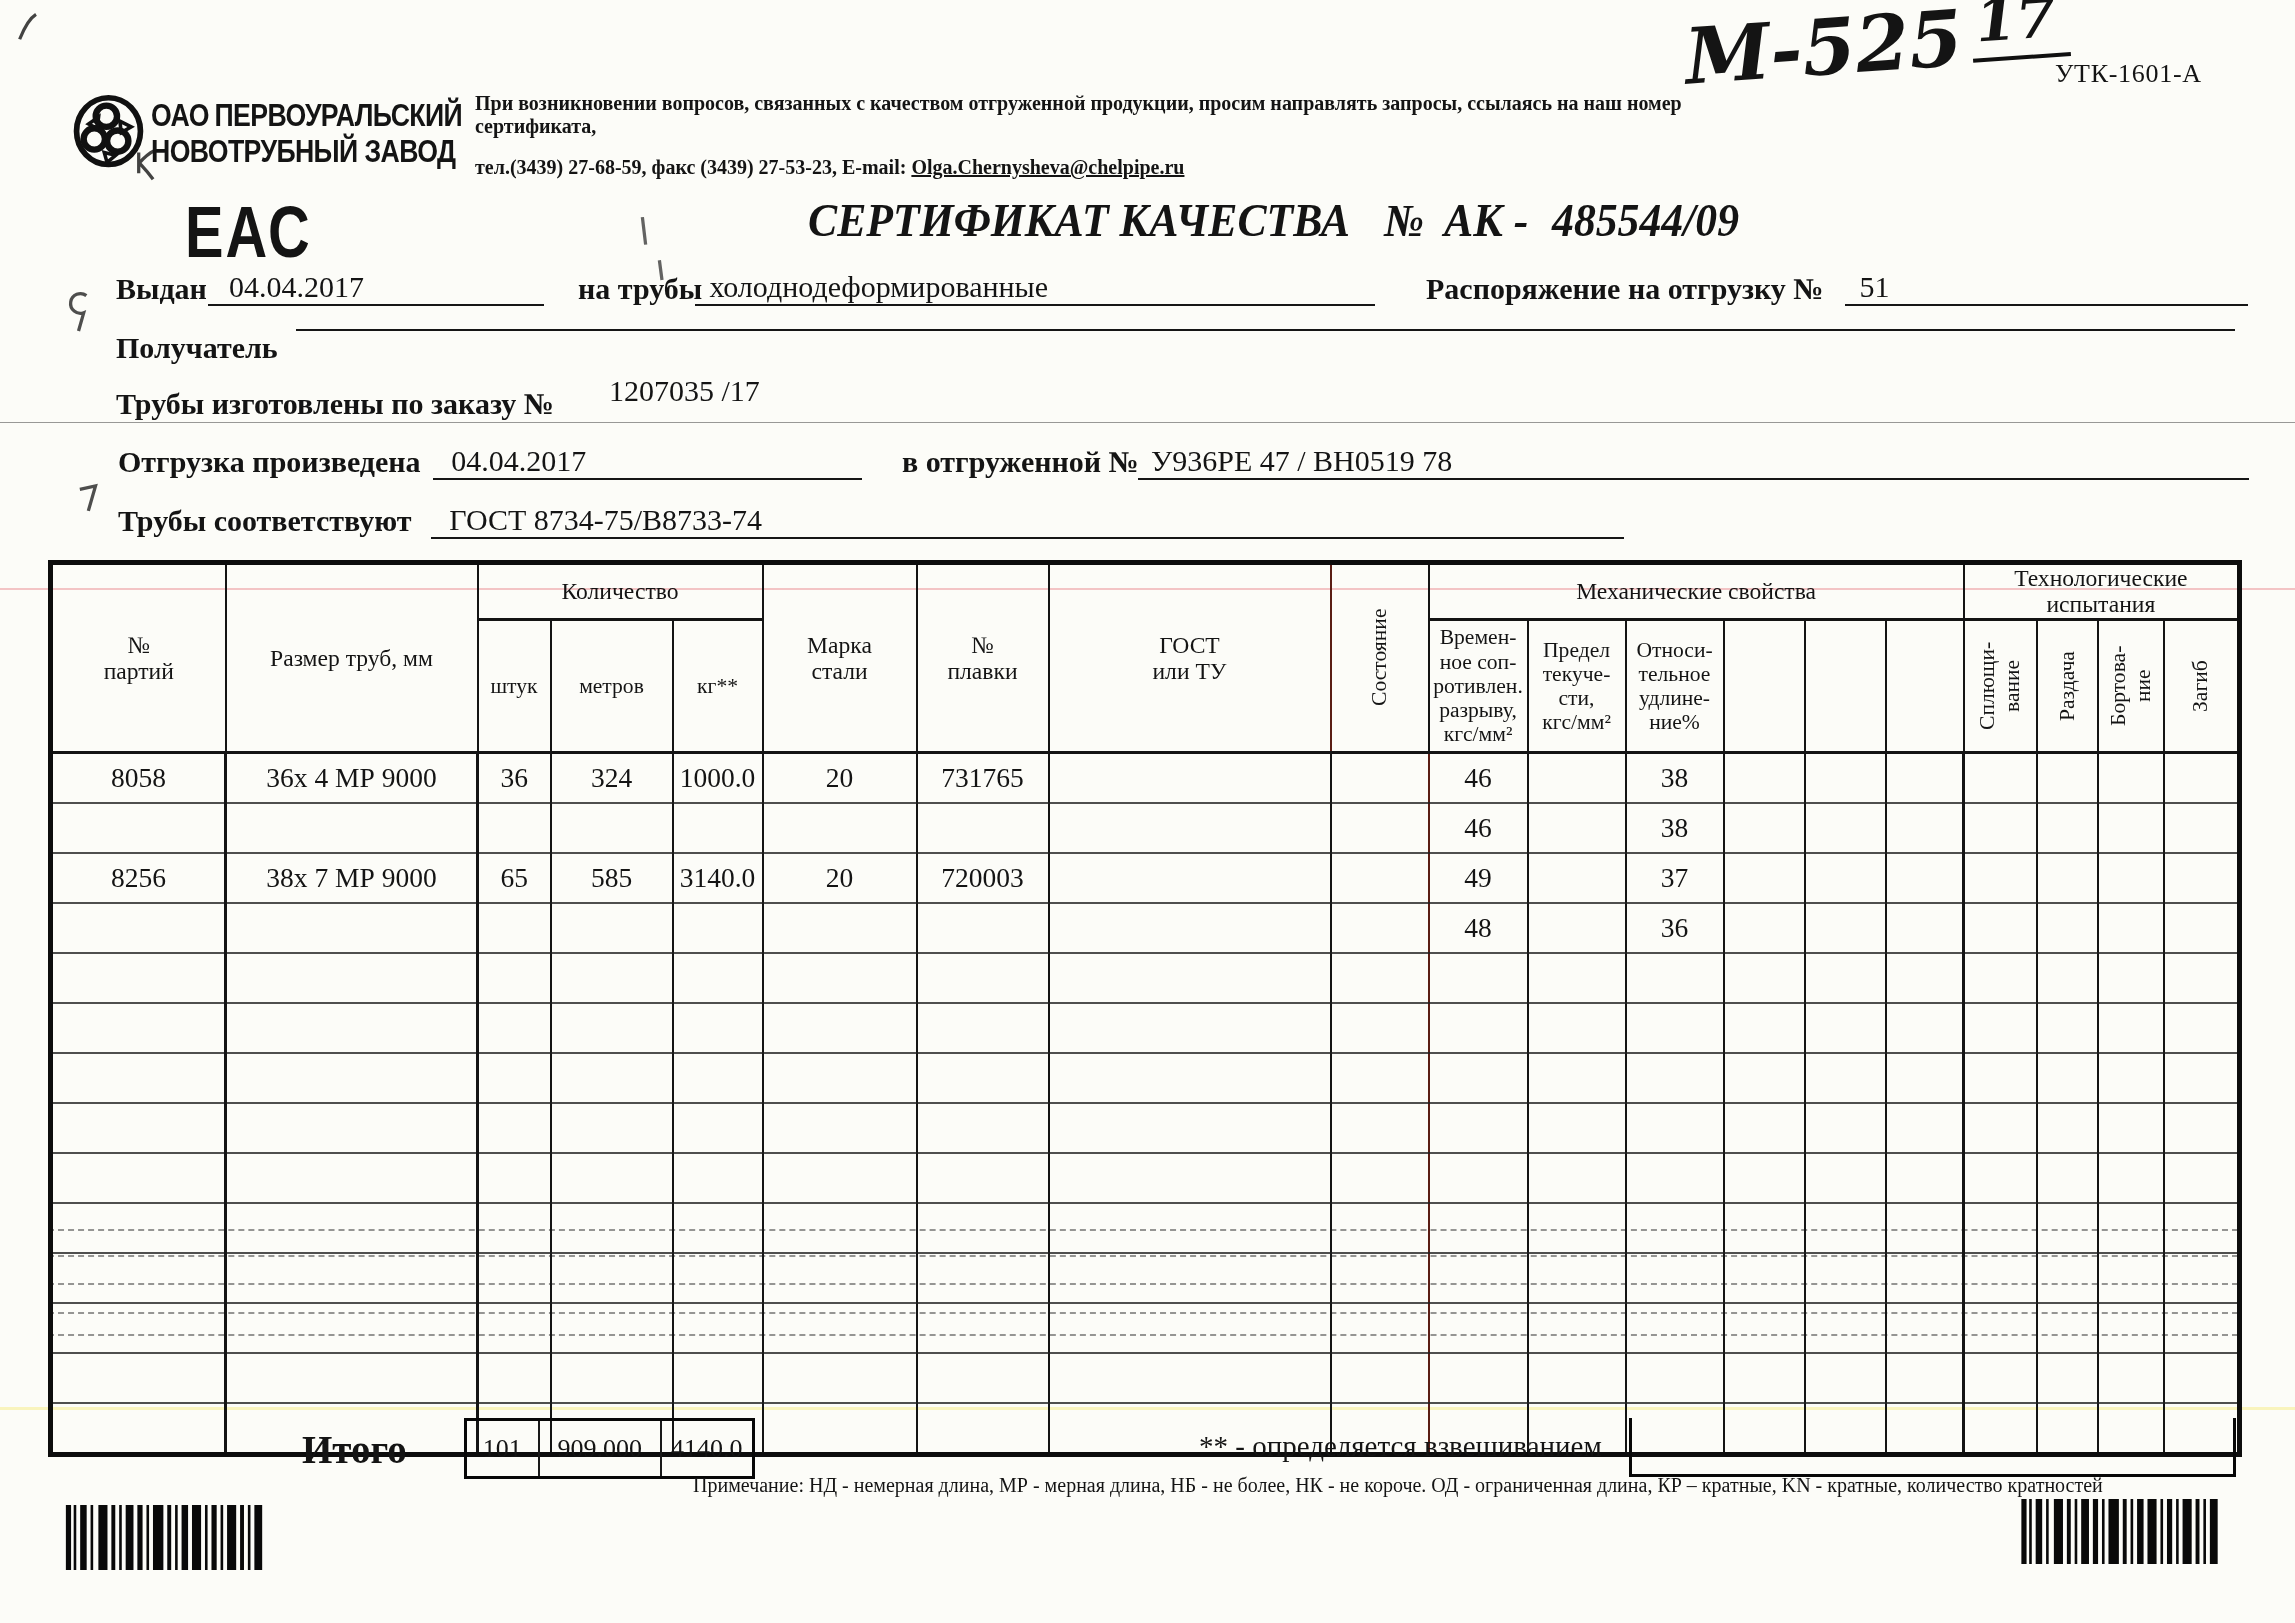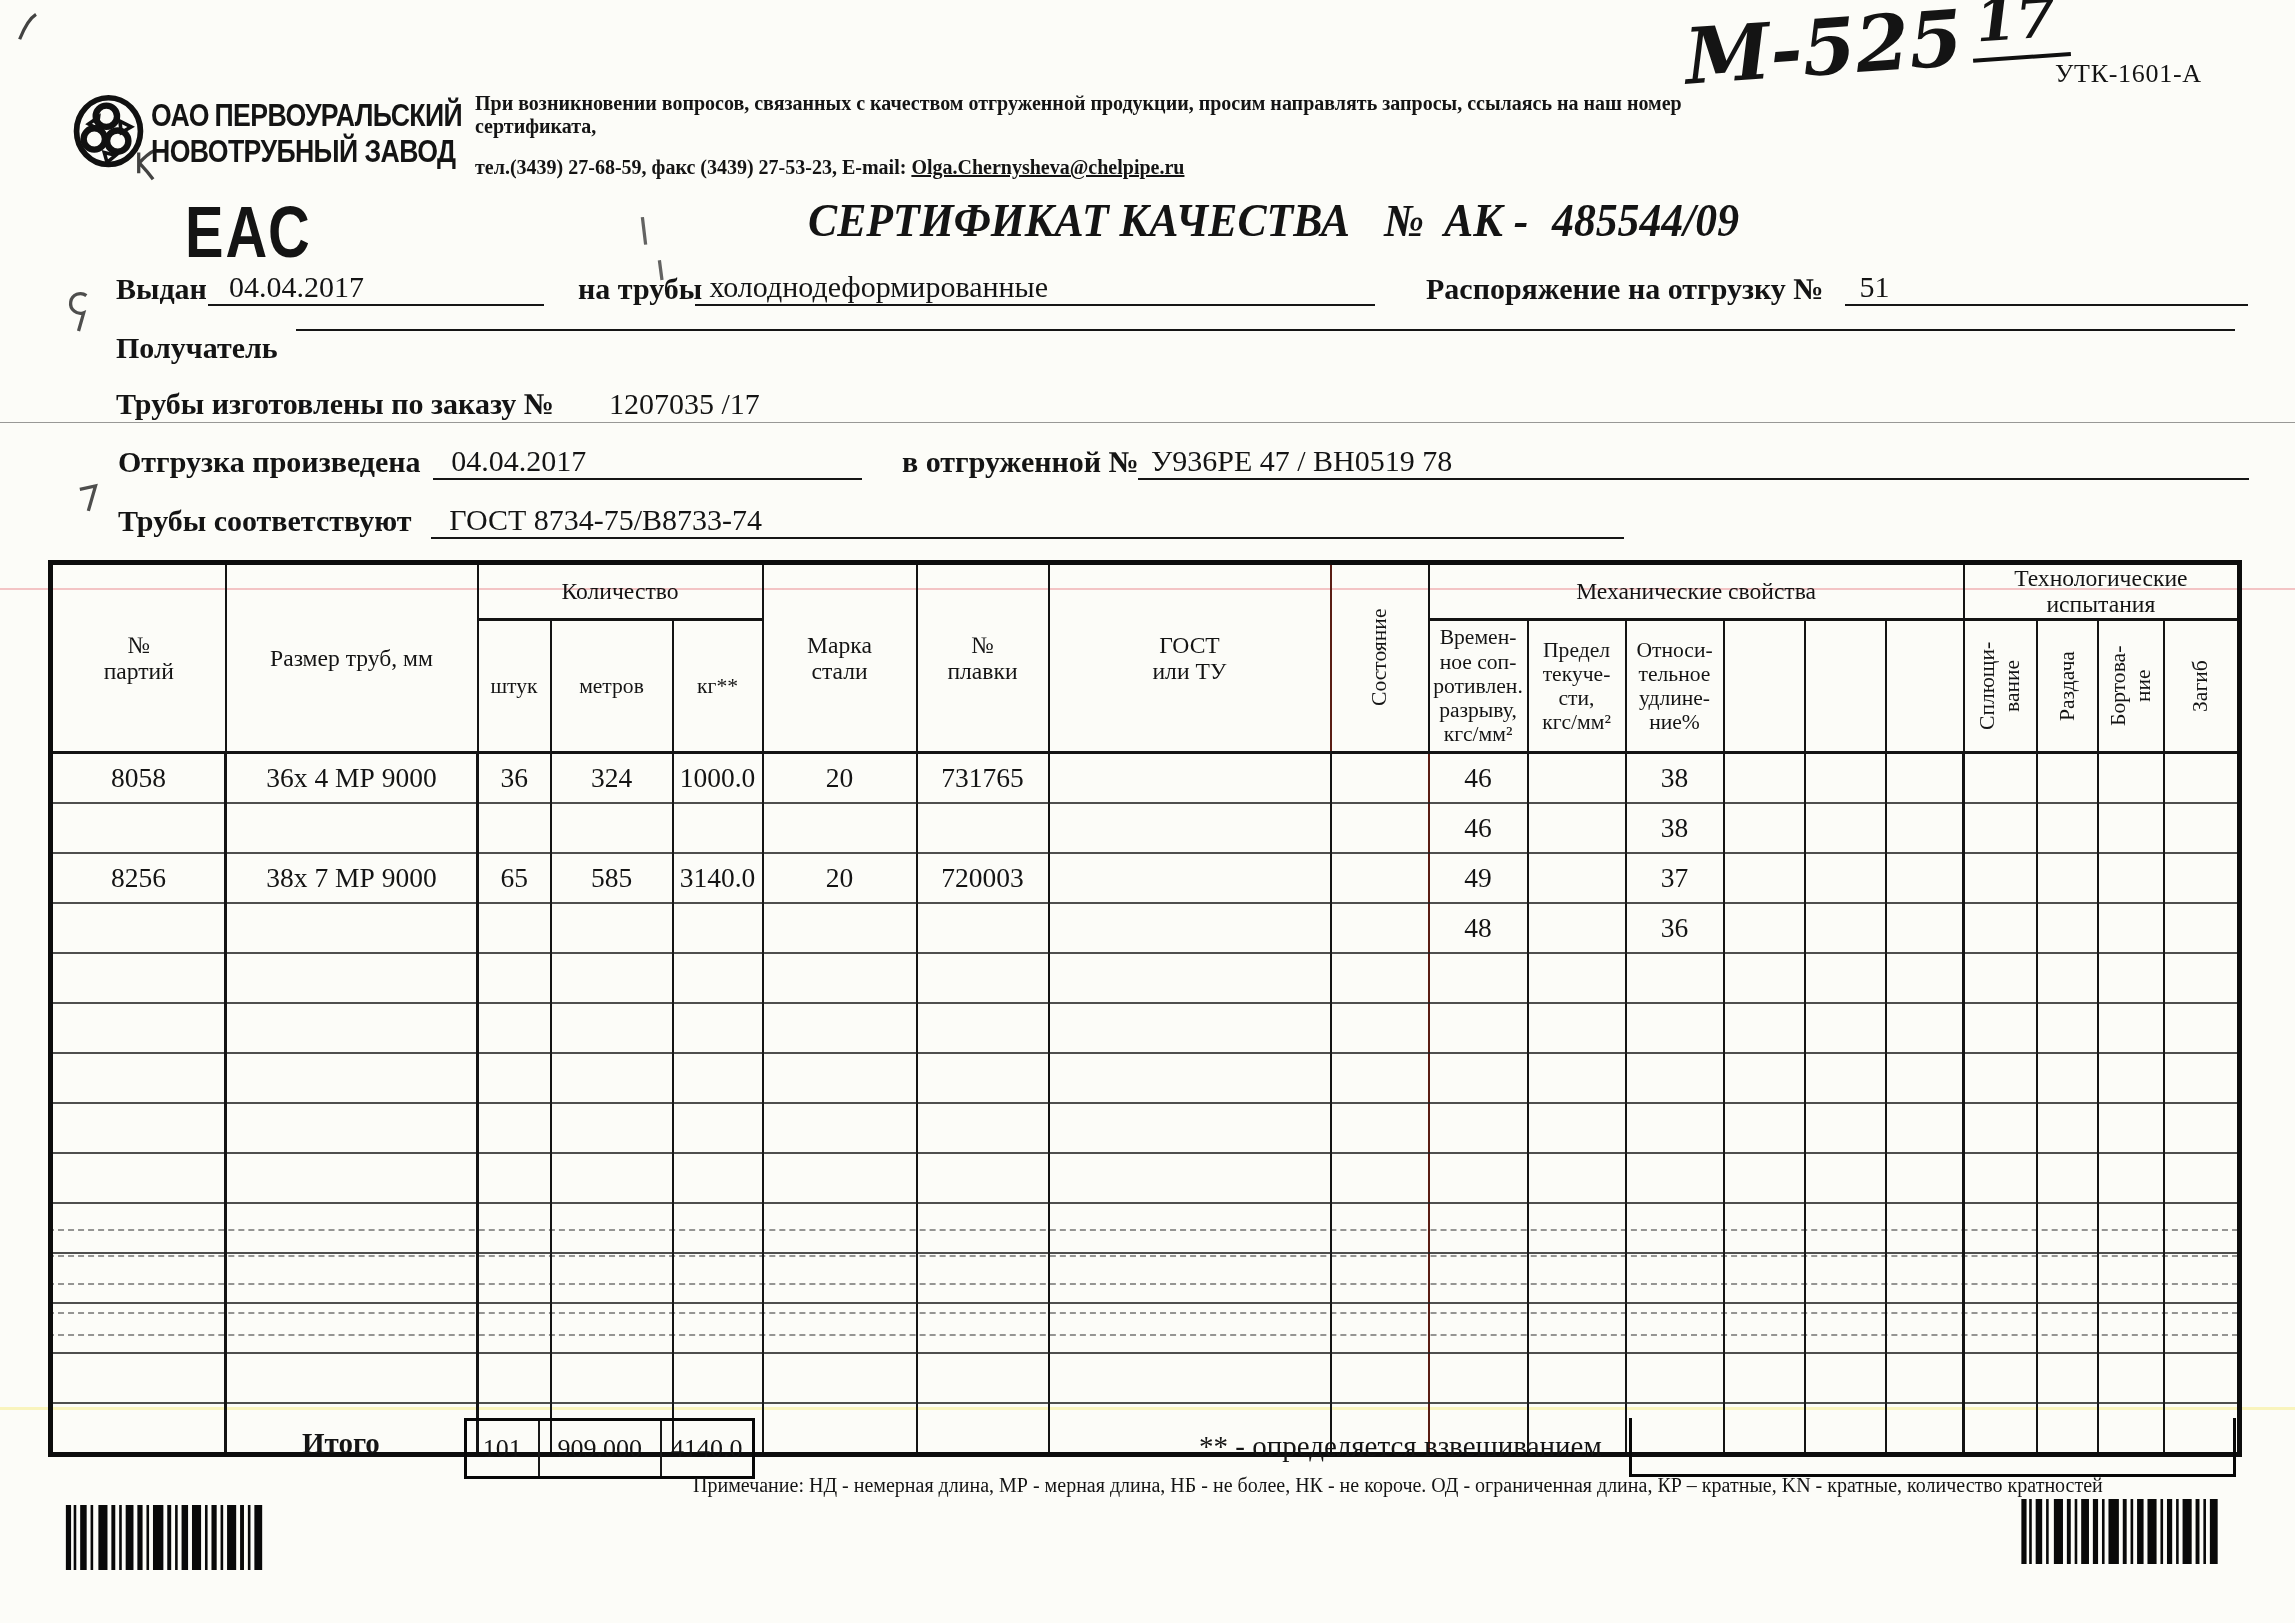--- a/index.html
+++ b/index.html
@@ -57,21 +57,21 @@
   table.cert td:nth-child(9),table.cert th.redline{border-right-color:#5a1d14;}
   table.cert td:nth-child(15){border-right-width:3.9px;}
   table.cert tbody td{border-top:2px solid rgba(30,30,30,.78);border-bottom:2px solid rgba(30,30,30,.78);}
   table.cert{border:5.9px solid #0d0d0d;}
   .v{writing-mode:vertical-rl;transform:rotate(180deg);margin:0 auto;font-size:21.6px;line-height:1.15;
      white-space:pre-line;}
   th .v{height:124px;}
   th.tallv .v{height:167px;}
 
   
-  .totals-label{position:absolute;left:302px;top:1427px;font-weight:bold;font-size:29px;}
+  .totals-label{position:absolute;left:302px;top:1427px;font-weight:bold;font-size:39px;}
   .totals-box{position:absolute;left:464px;top:1418px;width:285px;height:55px;border:3.9px solid #070707;
               display:flex;}
   .totals-box .cell{display:flex;align-items:center;justify-content:center;font-size:26px;height:100%;}
   .totals-box .c1{width:72px;border-right:2px solid #191919;}
   .totals-box .c2{width:122px;border-right:2px solid #191919;}
   .totals-box .c3{width:92px;}
   .footnote{position:absolute;left:1199px;top:1430px;font-size:29px;}
   .emptybox{position:absolute;left:1629px;top:1418px;width:601px;height:56px;border:3.9px solid #070707;border-top:none;}
   .note{position:absolute;left:693px;top:1474px;width:1584px;font-size:20px;white-space:nowrap;}
   .barcode{position:absolute;}
@@ -136,21 +136,21 @@
   <div class="val uline" style="left:208px;top:270px;width:315px;padding-left:21px">04.04.2017</div>
   <div class="lbl" style="left:548px;top:272px">на трубы</div>
   <div class="val uline" style="left:695px;top:270px;width:666px;padding-left:14.4px">холоднодеформированные</div>
   <div class="lbl" style="left:1396px;top:272px">Распоряжение на отгрузку №</div>
   <div class="val uline" style="left:1845px;top:270px;width:389px;padding-left:14.4px">51</div>
 
   <div class="lbl" style="left:86px;top:331px">Получатель</div>
   <div class="val uline" style="left:296px;top:329px;width:1939px"></div>
 
   <div class="lbl" style="left:86px;top:387px">Трубы изготовлены по заказу №</div>
-  <div class="val" style="left:609px;top:387px">1207035   /17</div>
+  <div class="val" style="left:609px;top:374px">1207035   /17</div>
 
   <div class="lbl" style="left:88px;top:445px">Отгрузка произведена</div>
   <div class="val uline" style="left:433px;top:444px;width:411px;padding-left:18.3px">04.04.2017</div>
   <div class="lbl" style="left:872px;top:445px">в отгруженной №</div>
   <div class="val uline" style="left:1138px;top:444px;width:1098px;padding-left:13px">У936РЕ 47 / ВН0519 78</div>
 
   <div class="lbl" style="left:88px;top:504px">Трубы соответствуют</div>
   <div class="val uline" style="left:431px;top:503px;width:1175px;padding-left:18.3px">ГОСТ 8734-75/В8733-74</div>
 
   <table class="cert">

